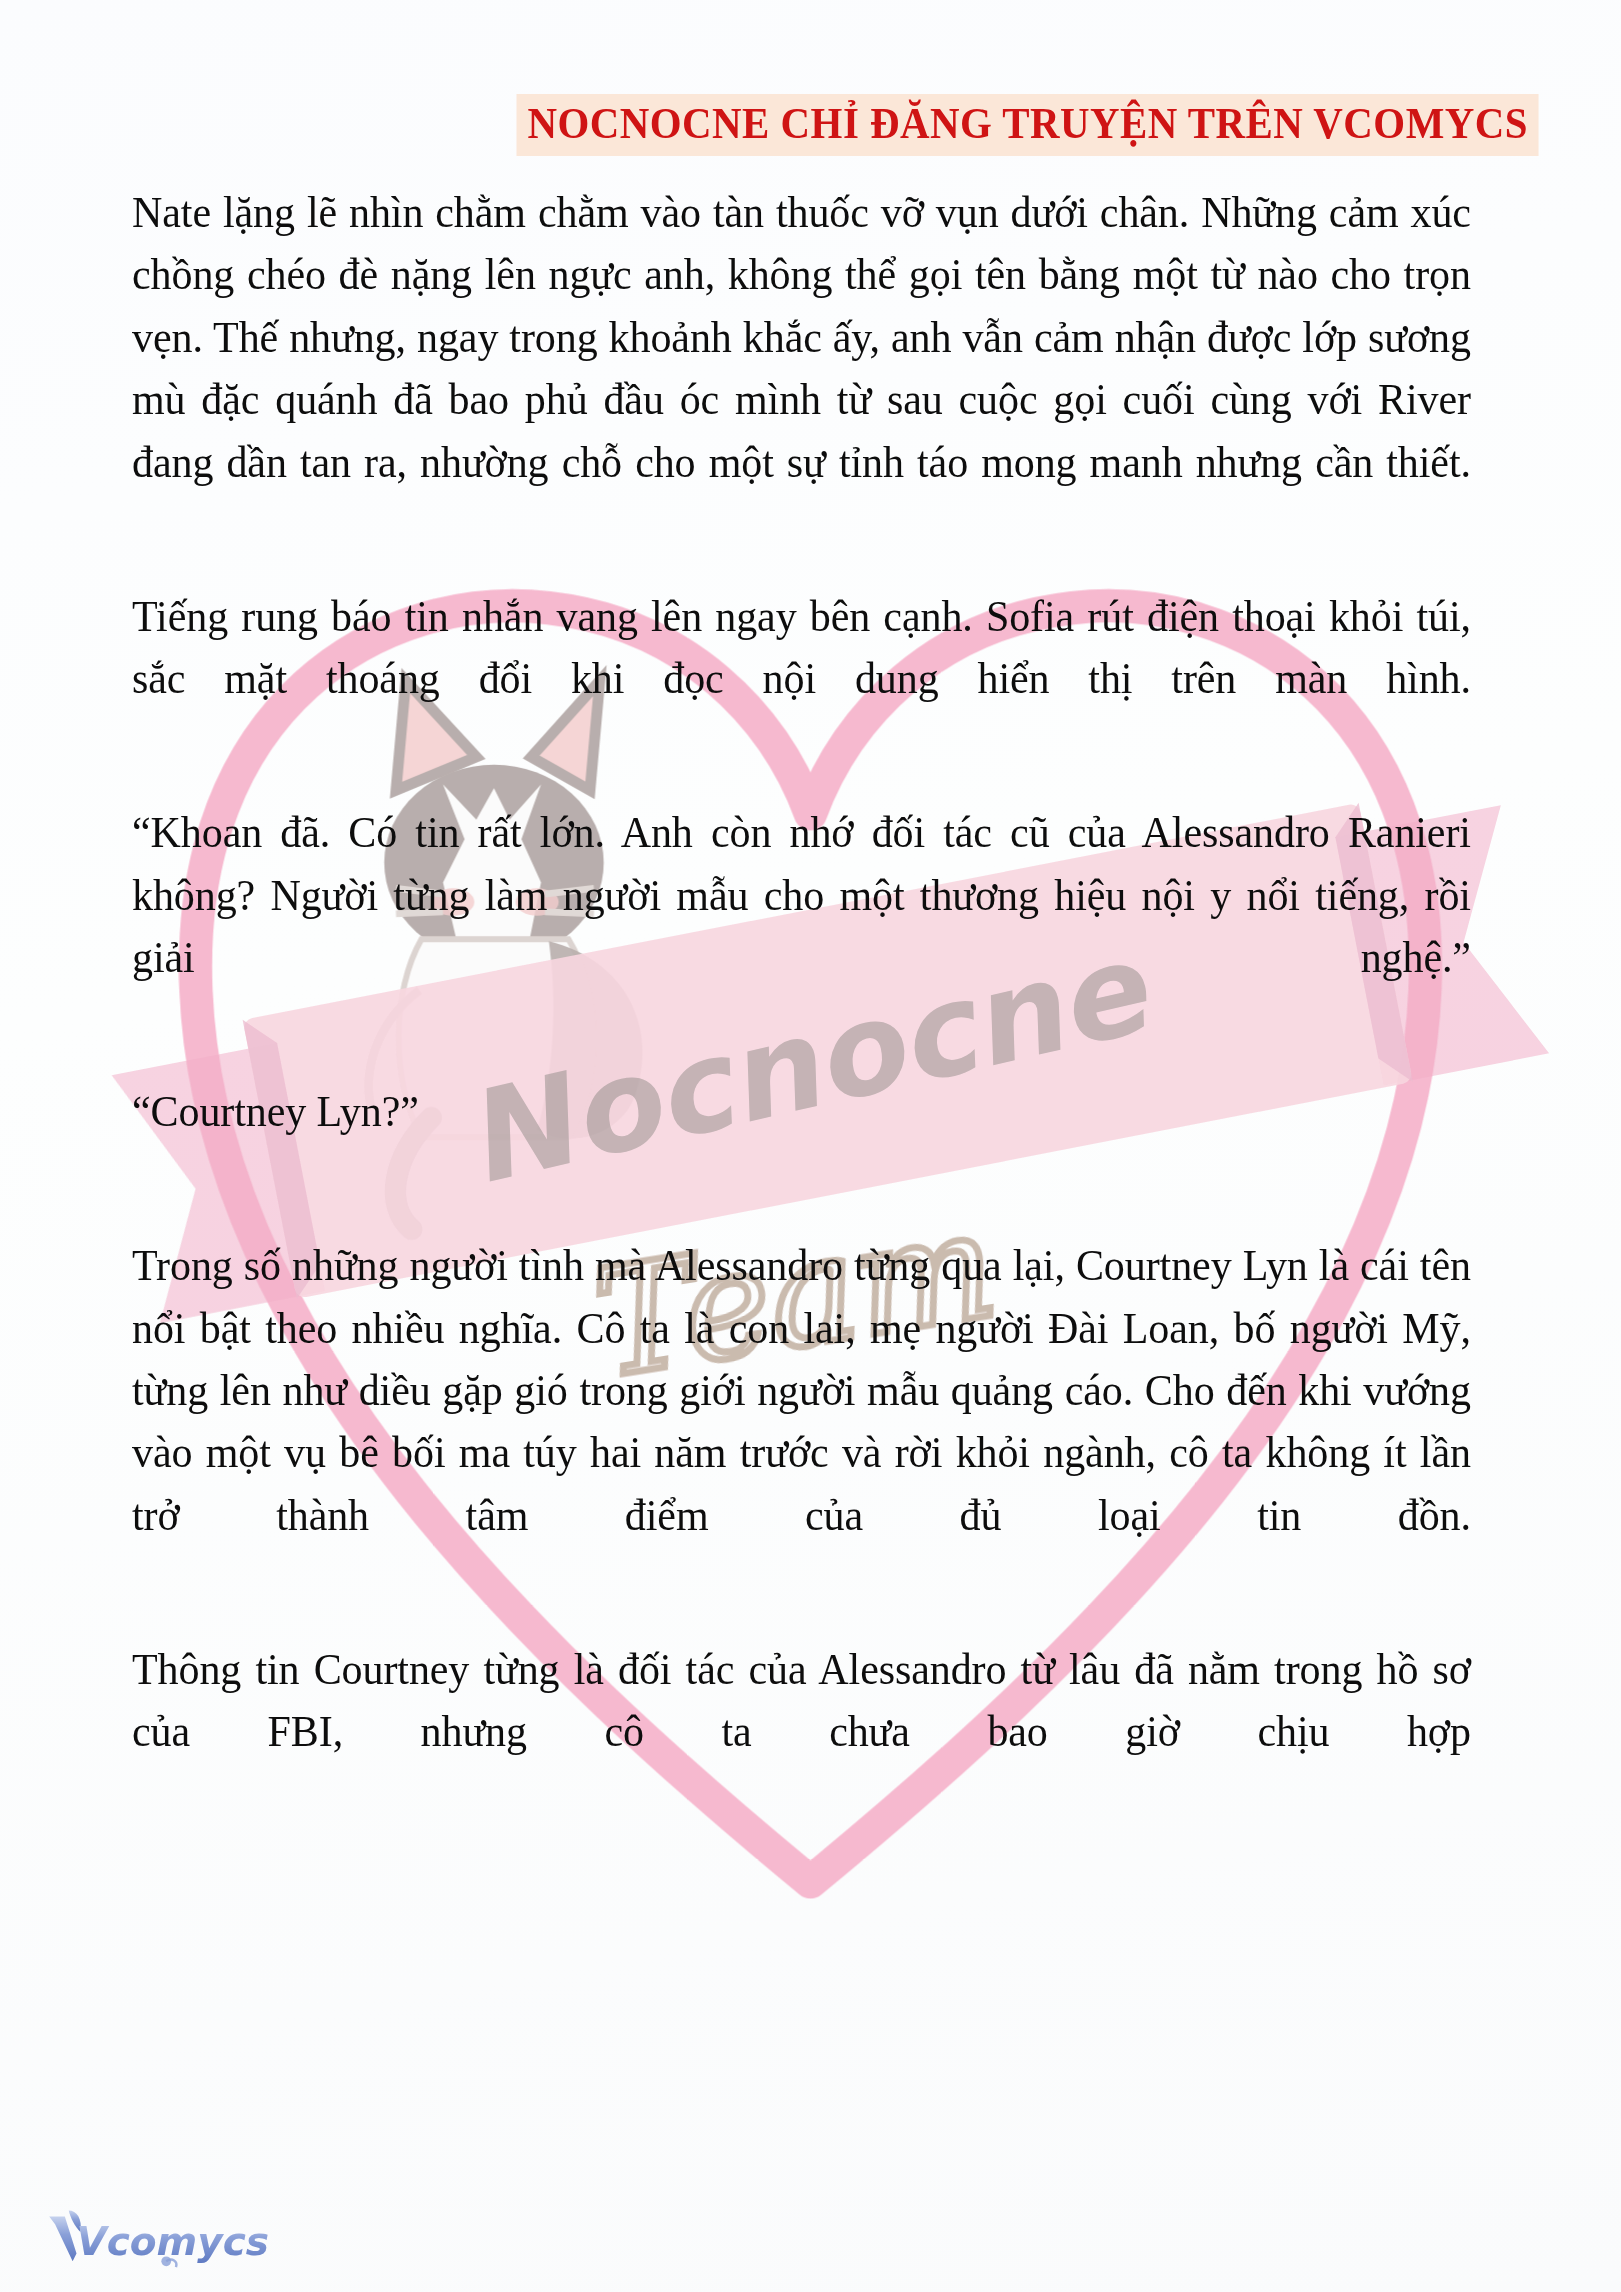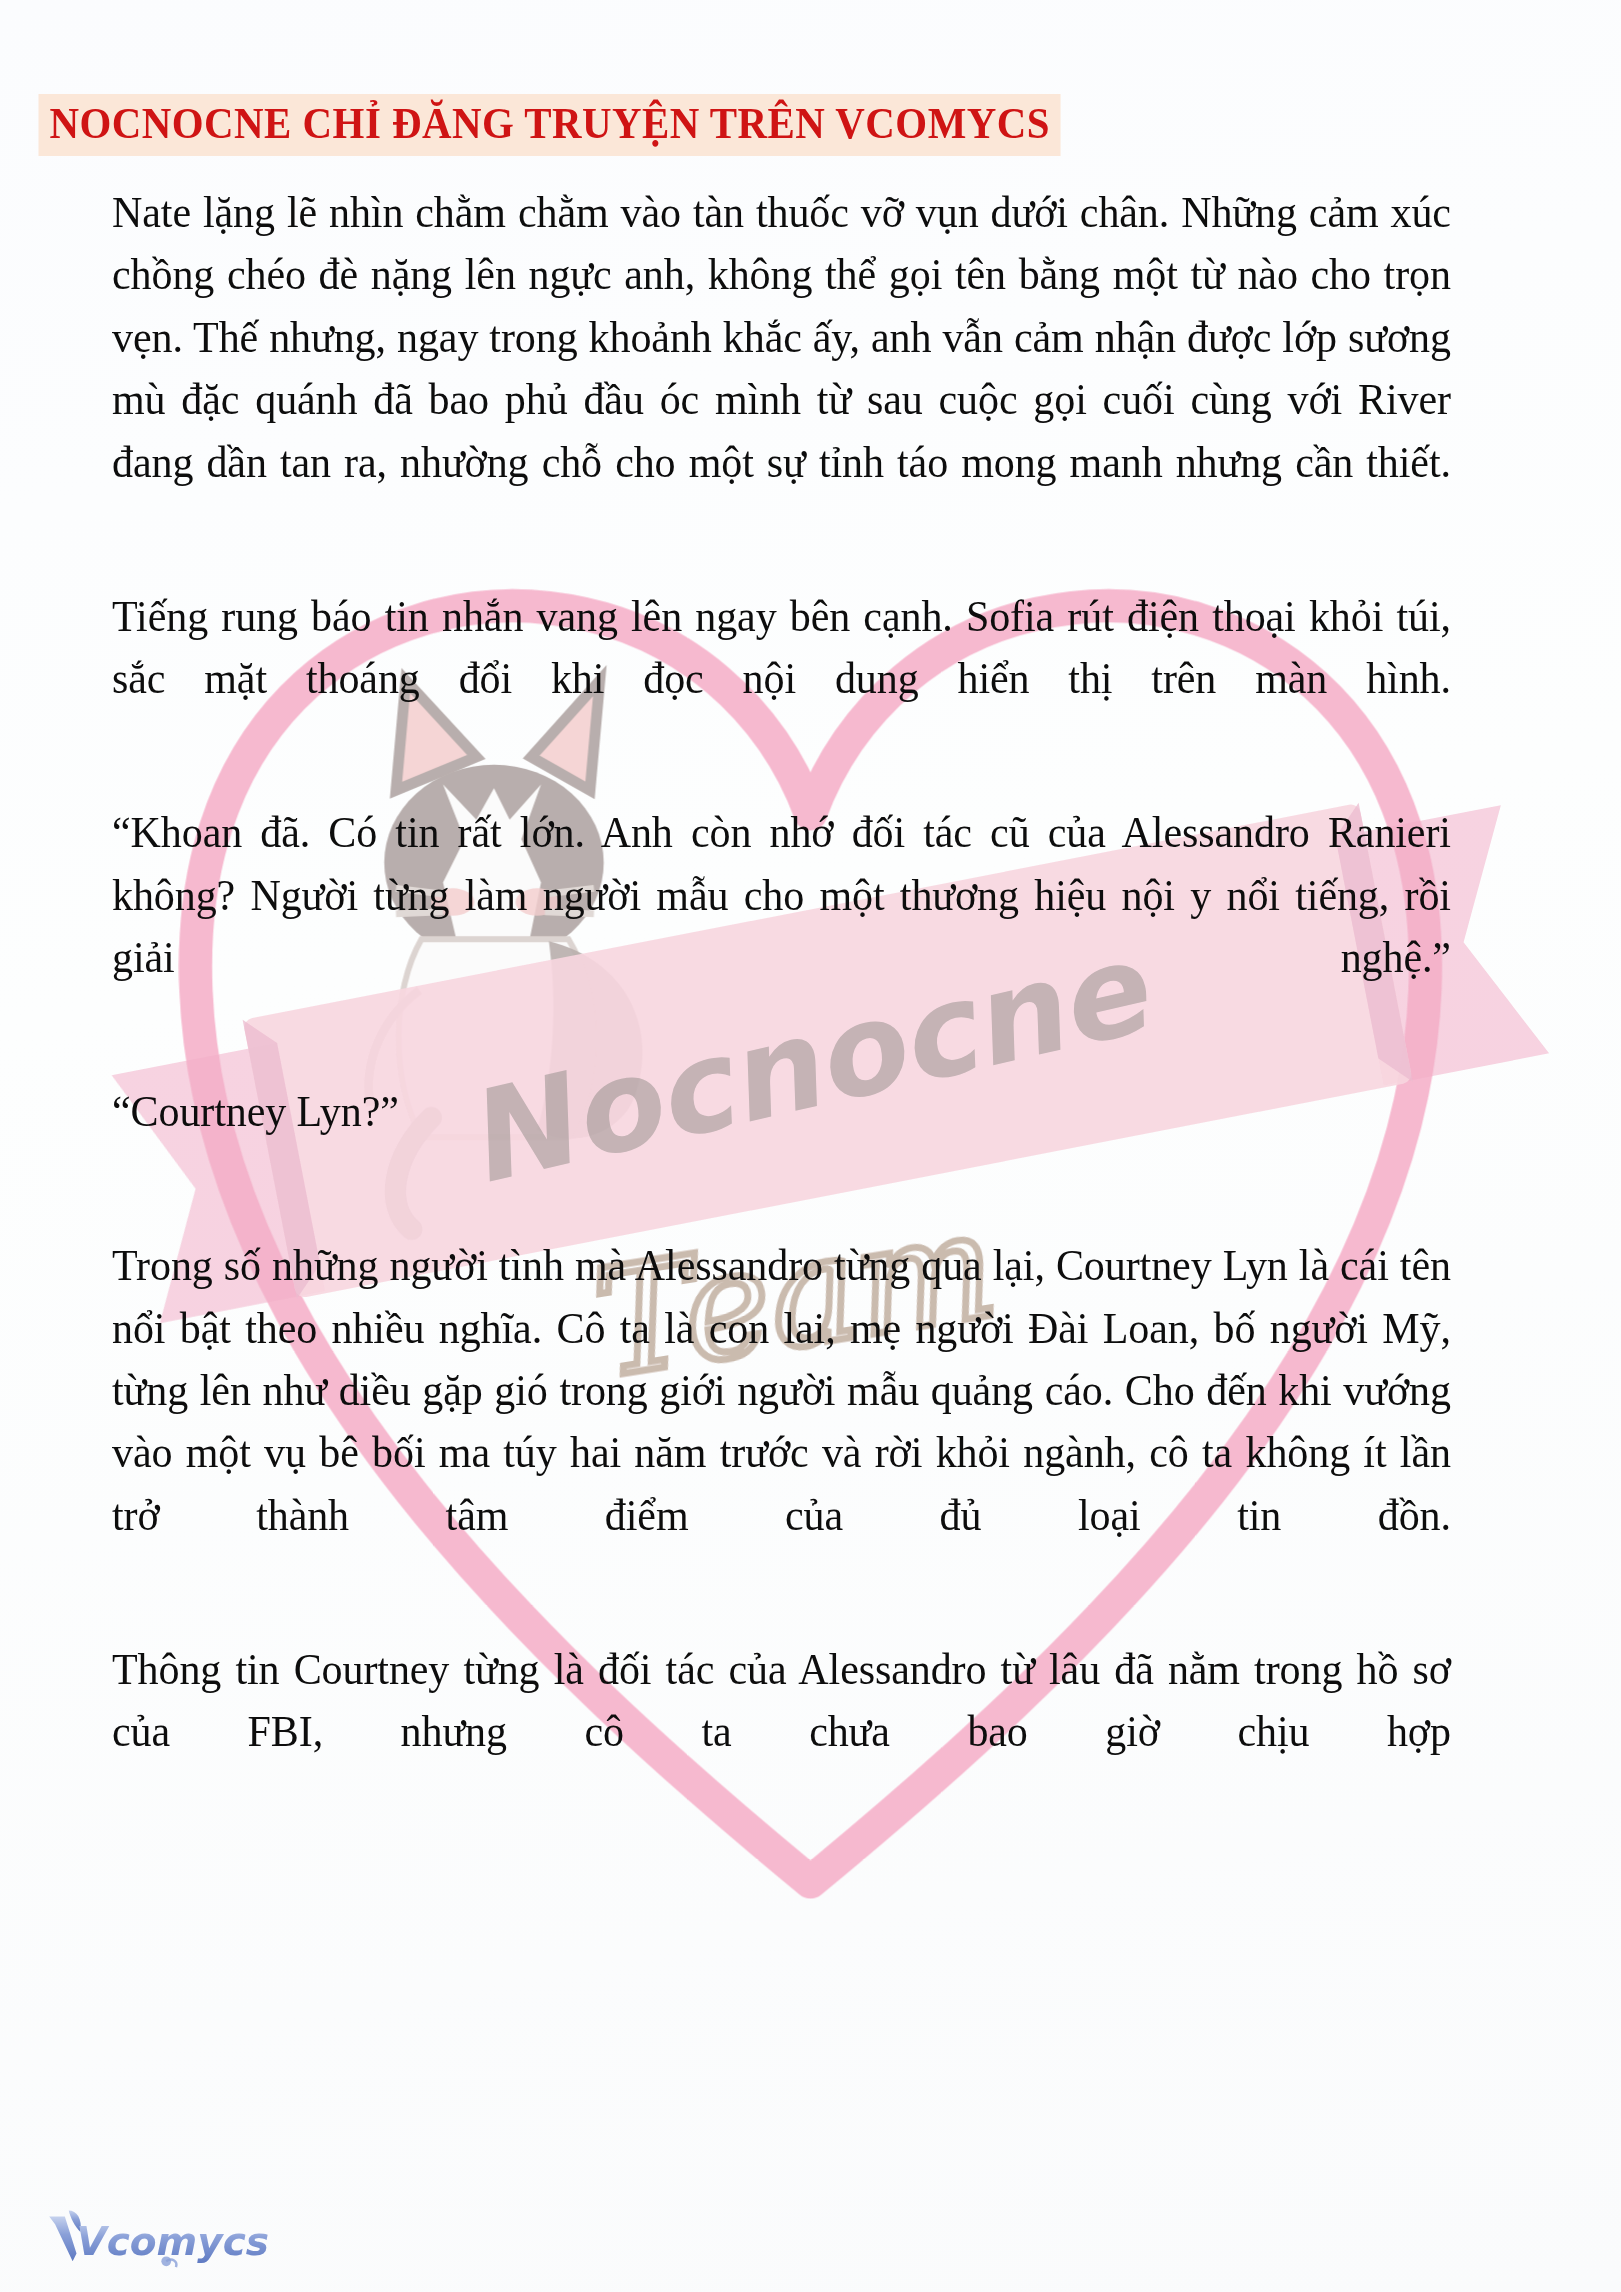--- a/index.html
+++ b/index.html
@@ -44,41 +44,41 @@
     height: 2293px;
     z-index: 3;
   }
 
   
   .header-wrap {
     position: absolute;
     left: 0;
     top: 94px;
     width: 1577px;
-    text-align: left;
+    text-align: right;
   }
   .header-title {
     display: inline-block;
     background: #fbe7d8;
     color: #cf1414;
     font-family: "Liberation Serif", "DejaVu Serif", serif;
     font-weight: bold;
     font-size: 44px;
     letter-spacing: 0.5px;
     line-height: 1.05;
     padding: 6.9px 11.8px 8.8px 11.8px;
     transform: scaleX(0.93);
     transform-origin: center;
     white-space: nowrap;
   }
 
   
   .body-col {
     position: absolute;
-    left: 112px;
+    left: 132px;
     top: 182px;
     width: 1402px;
   }
   p.para {
     margin: 0 0 29px 0;
     font-family: "Liberation Serif", "DejaVu Serif", serif;
     font-size: 44px;
     line-height: 1.42;
     color: #0d0d0d;
     text-align: justify;

